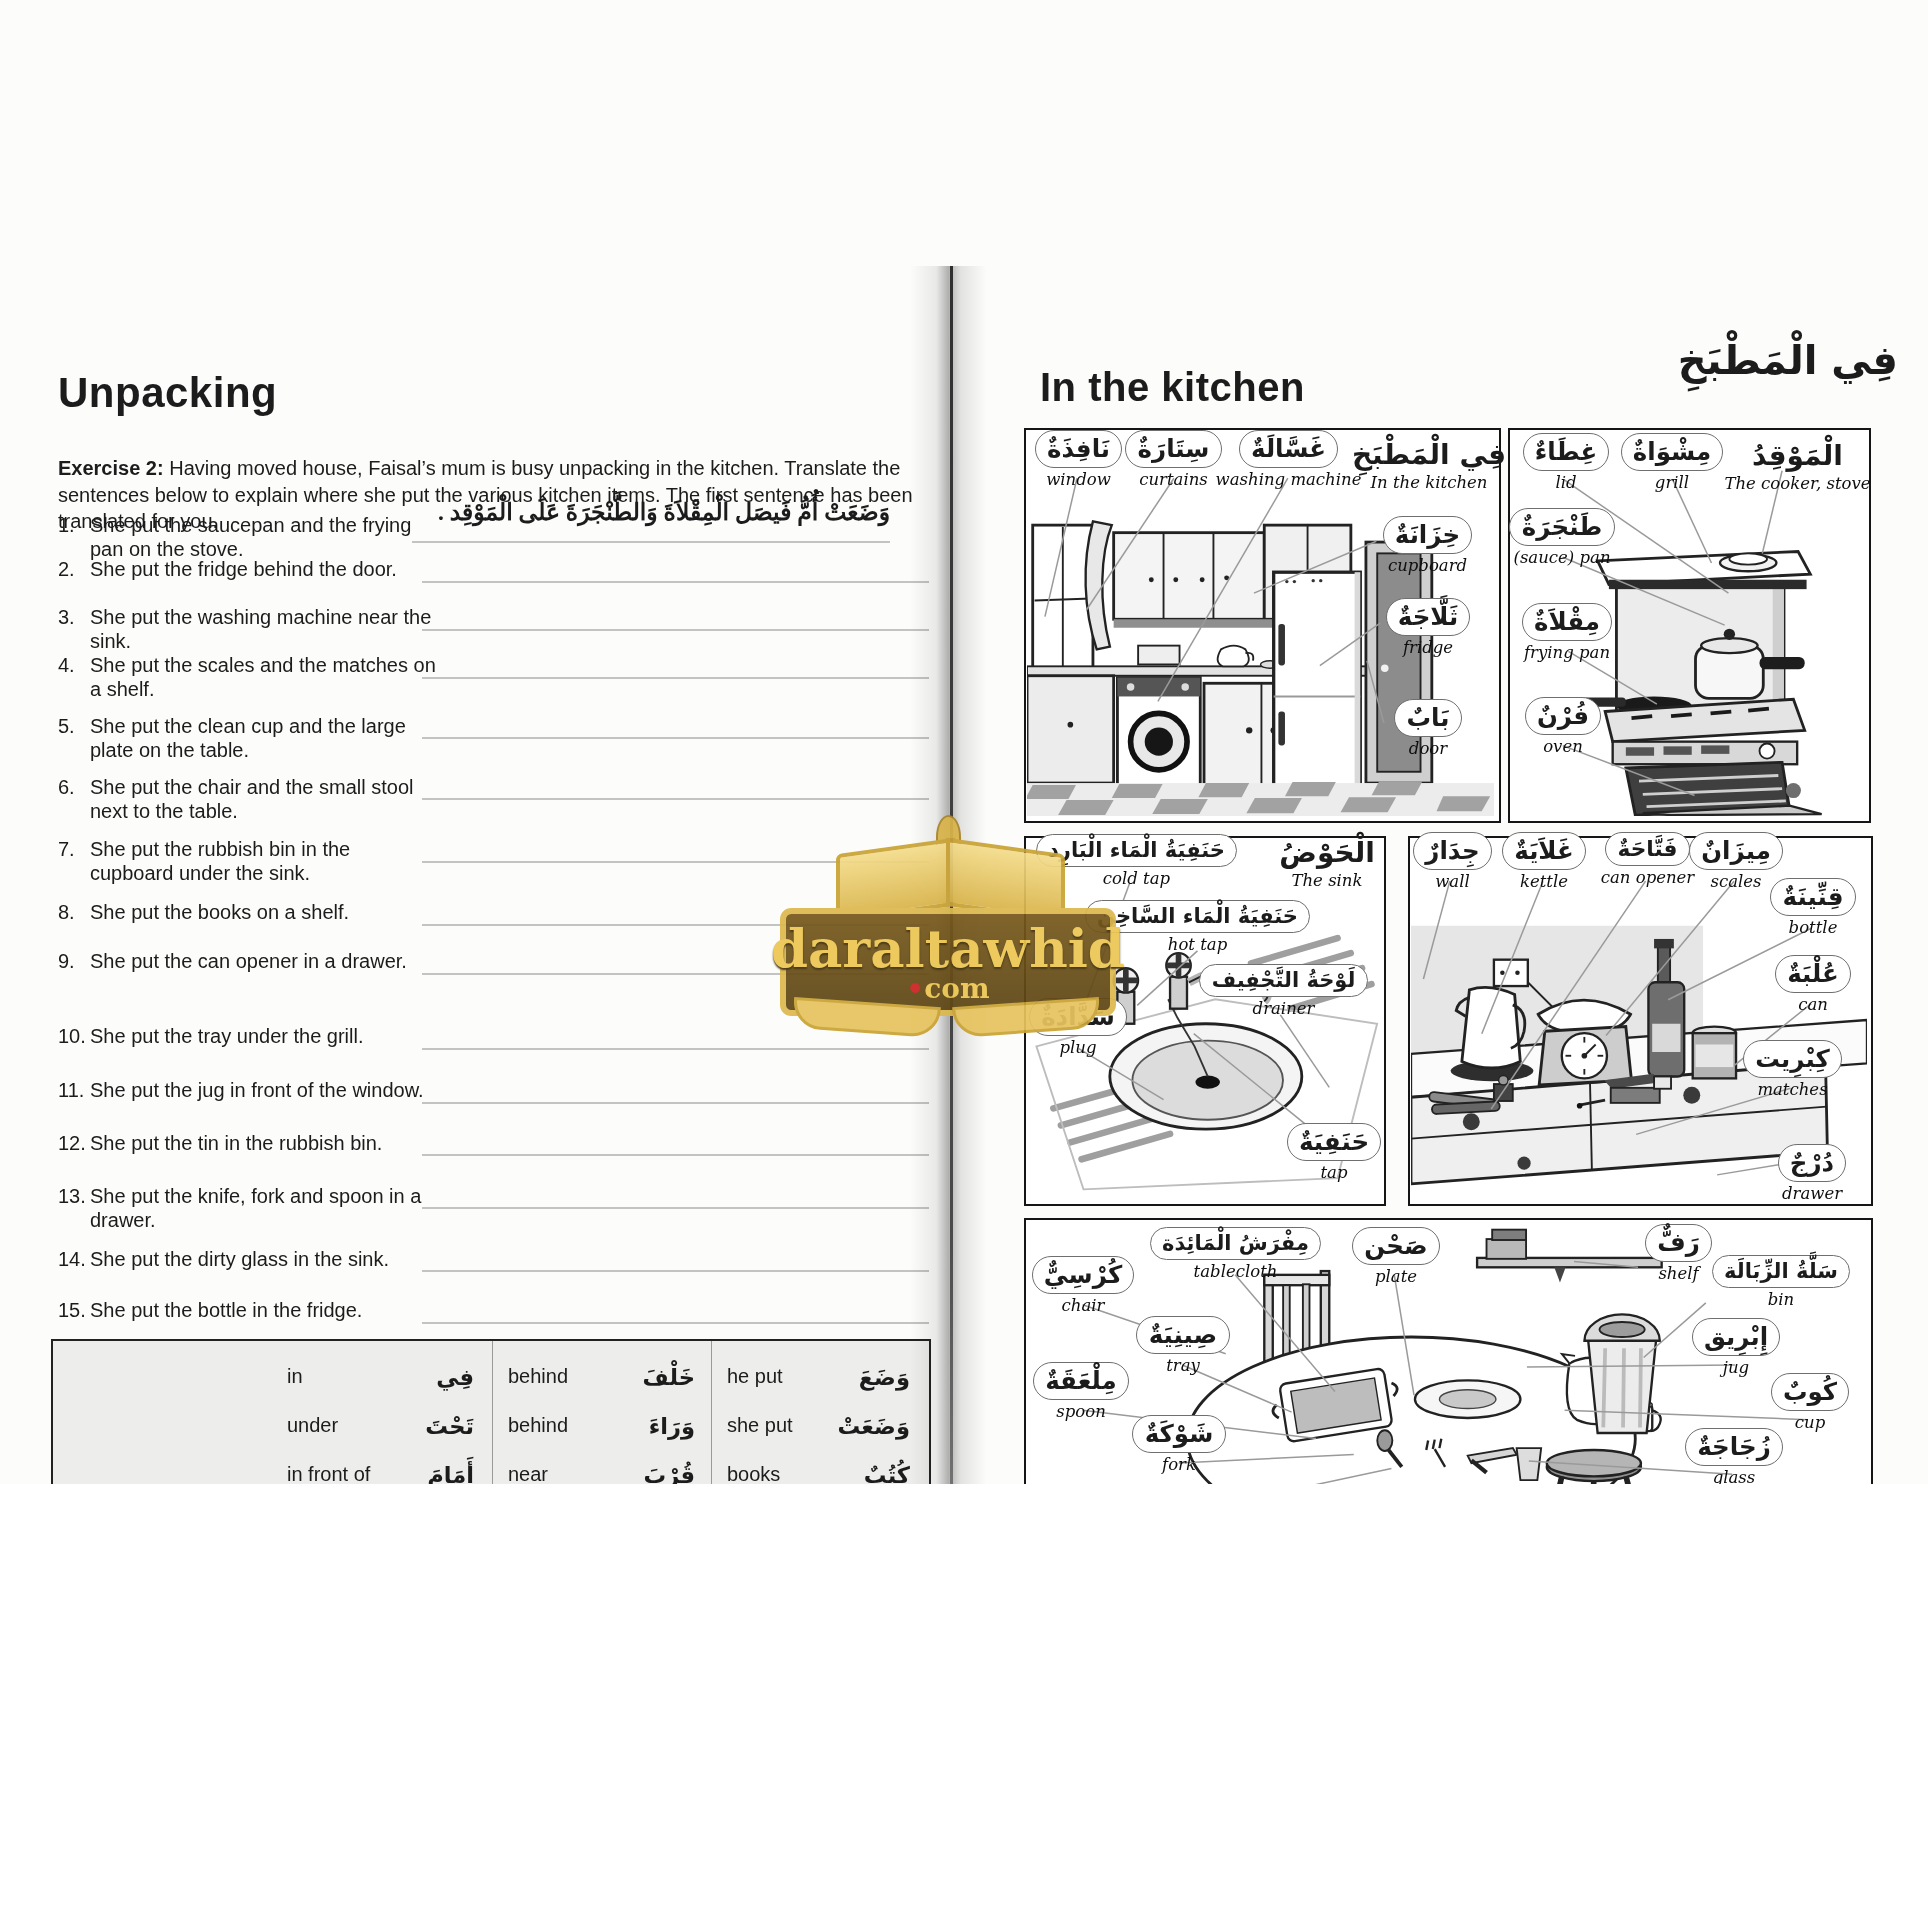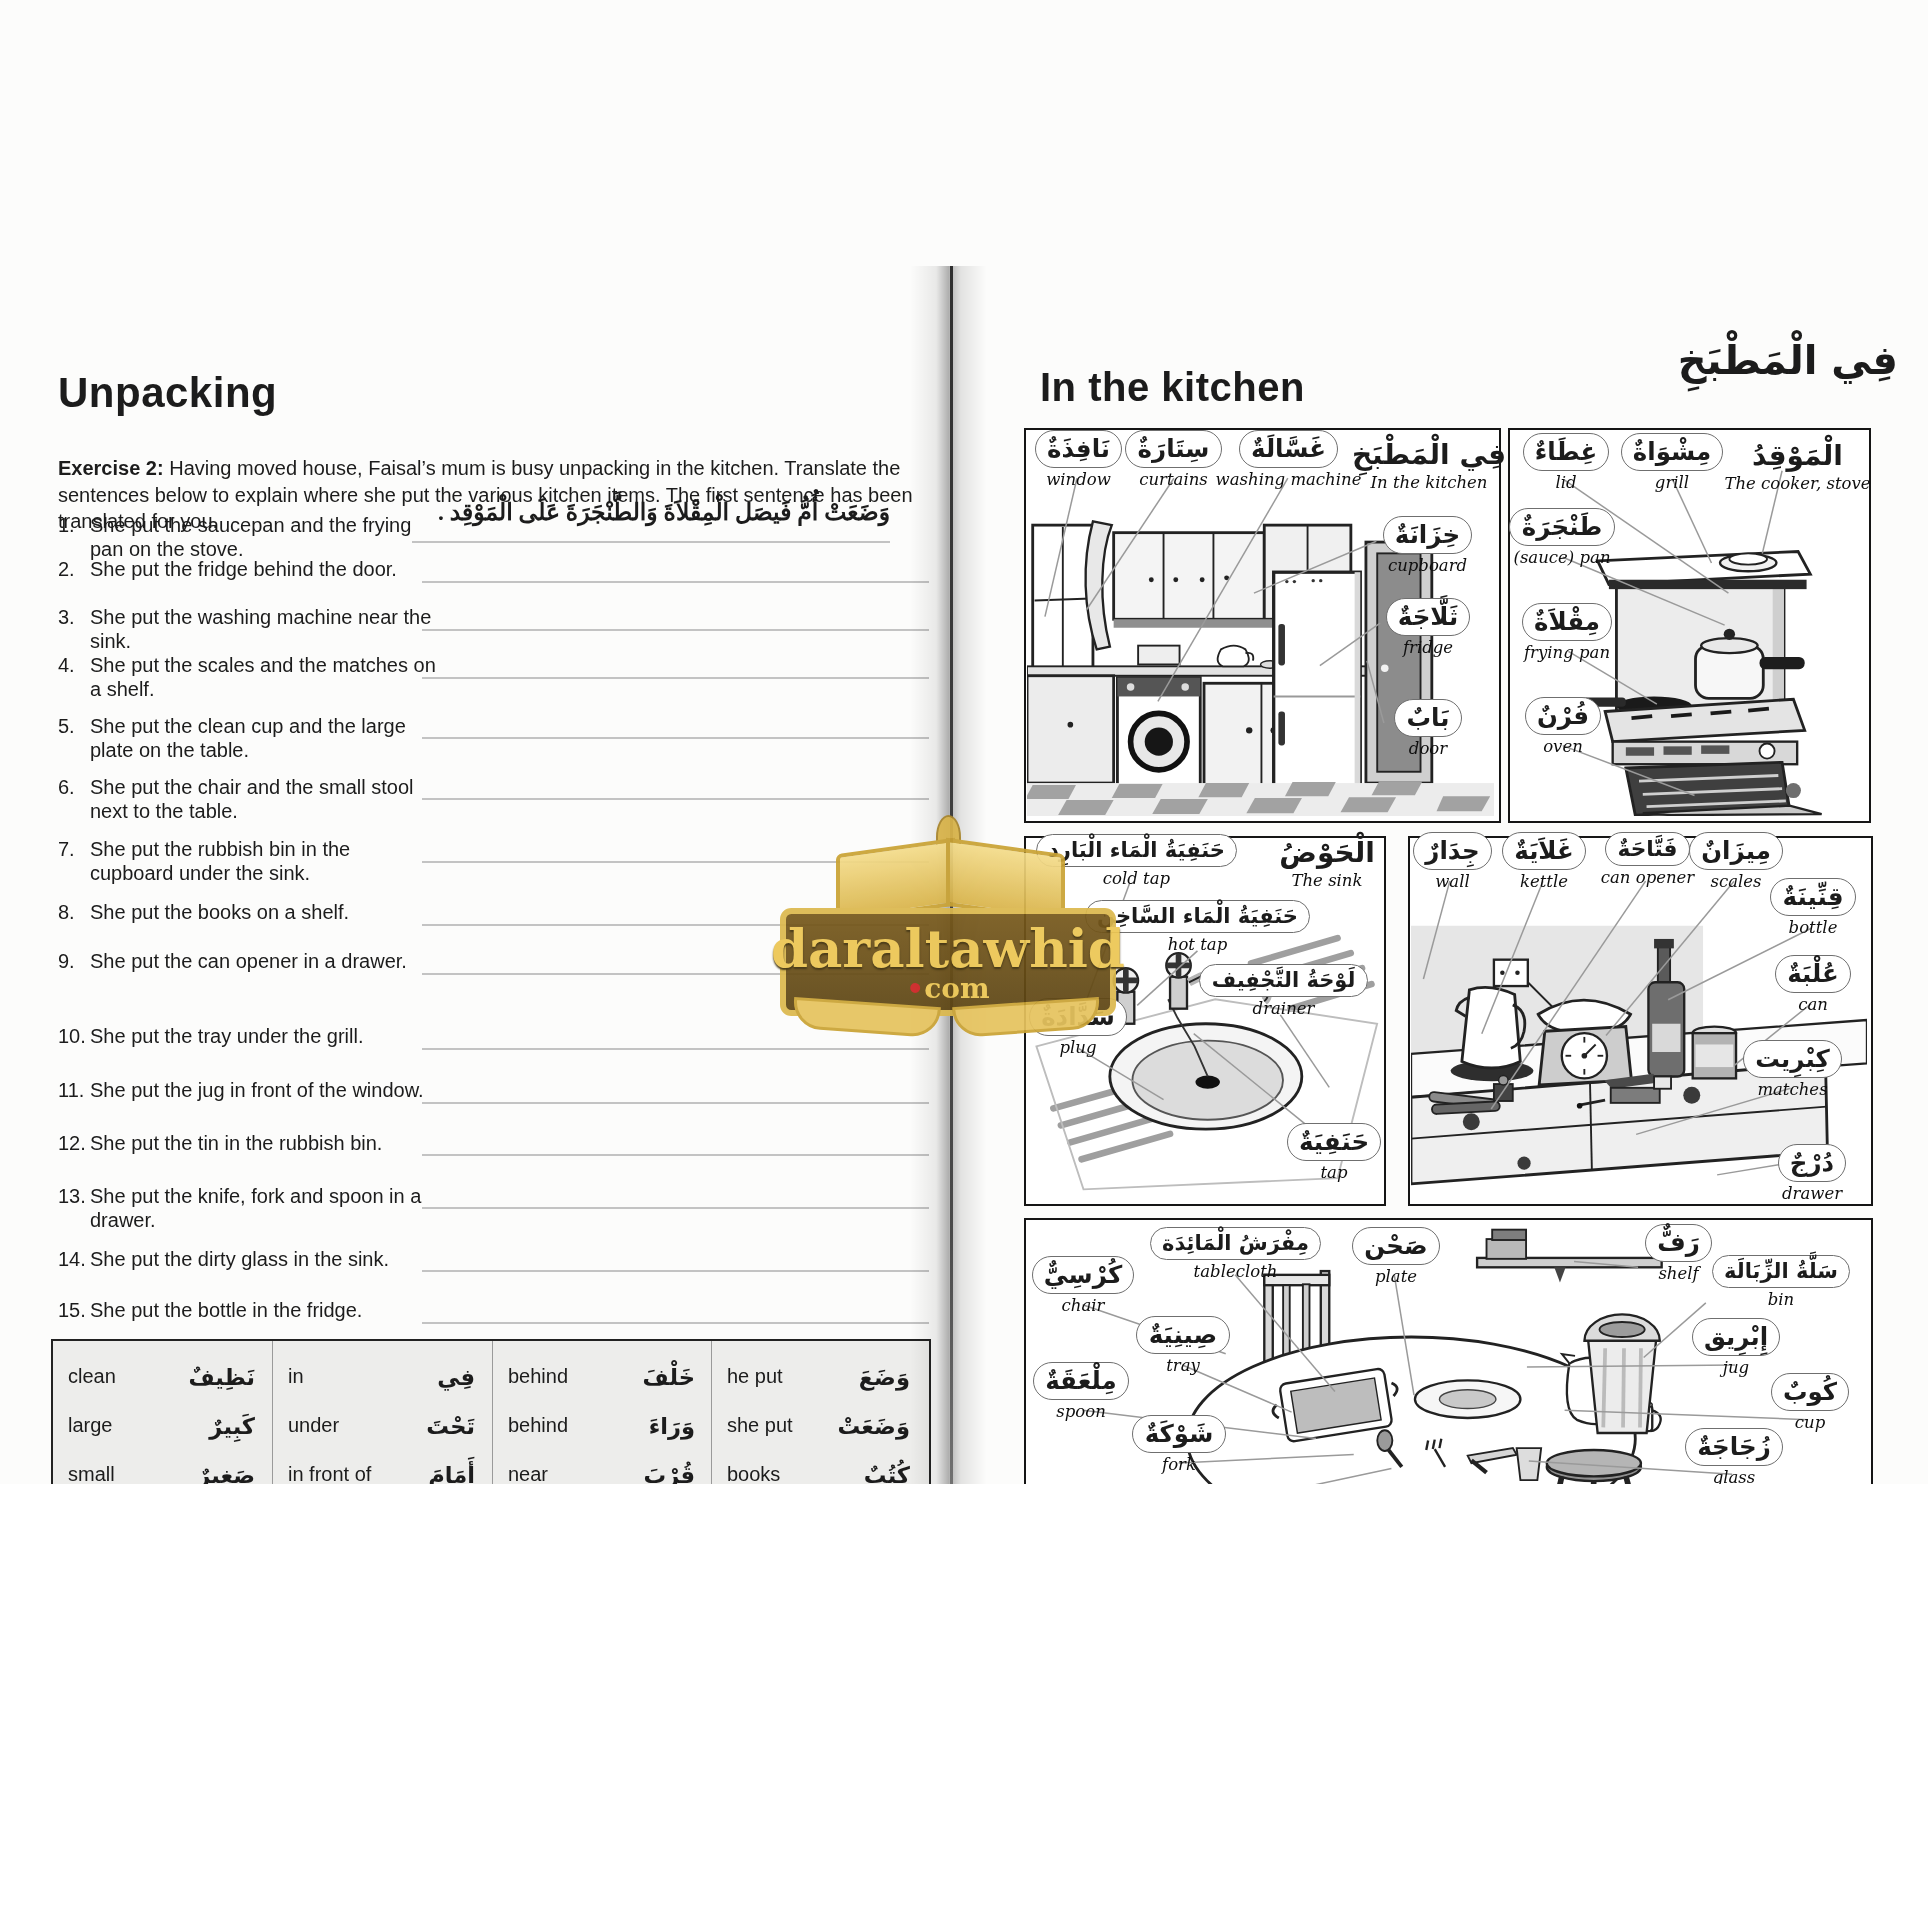--- a/index.html
+++ b/index.html
@@ -149,36 +149,20 @@
   </div>
 <div class="ansline" style="left: 422px; width: 507px; top: 1270px;"></div>
   <div class="item abs" style="left: 58px; top: 1298px;">
     <span class="item-num">15.</span>
     <span class="item-text">She put the bottle in the fridge.</span>
   </div>
 <div class="ansline" style="left: 422px; width: 507px; top: 1322px;"></div>
     </div>
 
   <div class="vocab-table" id="vocab-table">
-      <div class="vcol" style="left: 0px; width: 219px;">
-  <div class="vrow" style="top: 15px;">
-    <span class="en">clean</span>
-    <span class="ar">نَظِيفٌ</span>
-  </div>
-
-  <div class="vrow" style="top: 64px;">
-    <span class="en">large</span>
-    <span class="ar">كَبِيرٌ</span>
-  </div>
-
-  <div class="vrow" style="top: 113px;">
-    <span class="en">small</span>
-    <span class="ar">صَغِيرٌ</span>
-  </div>
-</div>
       <div class="vcol" style="left: 219px; width: 219px;">
   <div class="vrow" style="top: 15px;">
     <span class="en">in</span>
     <span class="ar">فِي</span>
   </div>
 
   <div class="vrow" style="top: 64px;">
     <span class="en">under</span>
     <span class="ar">تَحْتَ</span>
   </div>

